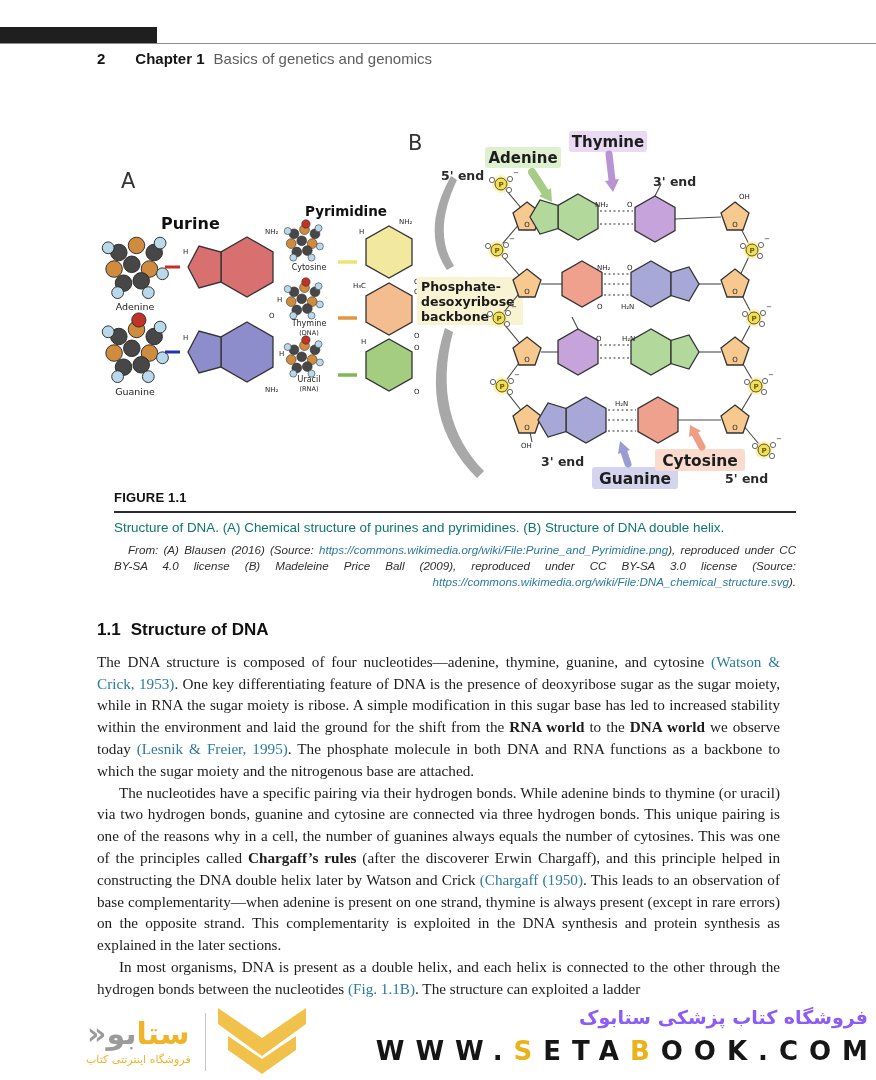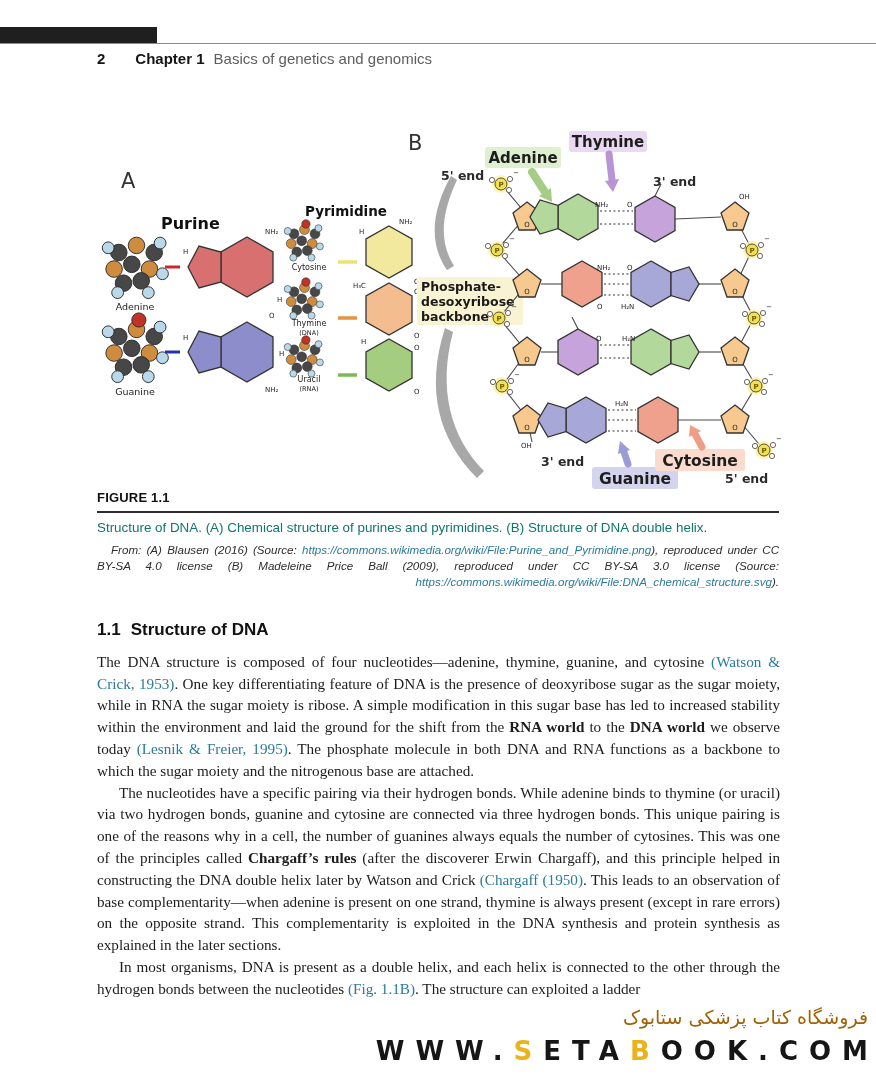--- a/index.html
+++ b/index.html
@@ -42,21 +42,21 @@
   #fig-svg .fBack{font-size:12.5px;font-weight:600;fill:#1a1a1a;}
   #fig-svg .fTiny{font-size:7px;fill:#222;}
   #fig-svg .fP{font-size:7px;font-weight:bold;fill:#6b5c00;}
   #fig-svg .lblA{fill:#dff0d0;}
   #fig-svg .lblT{fill:#e9d9f2;}
   #fig-svg .lblG{fill:#d4d4ee;}
   #fig-svg .lblC{fill:#fadbce;}
   #fig-svg .lblBack{fill:#f8f3d2;}
 
   
-  .figcap{position:absolute;left:97px;top:490px;width:682px;}
+  .figcap{position:absolute;left:114px;top:490px;width:682px;}
   .fig-label{font-size:13px;font-weight:bold;color:#111;letter-spacing:0.2px;}
   .fig-rule{height:2px;background:#2d2d2d;margin:6px 0 7px 0;}
   .fig-caption{font-size:13.4px;color:#0f766e;}
   .fig-attrib{margin-top:7px;font-style:italic;font-size:11.6px;color:#2e2e2e;line-height:16px;
               text-align:justify;text-align-last:right;text-indent:14px;}
   .fig-attrib .url{color:#2b7a9b;text-decoration:none;font-style:italic;cursor:pointer;}
 
   
   .bodytext{position:absolute;left:97px;top:619px;width:683px;
             font-family:"Liberation Serif",serif;font-size:15.2px;line-height:21.8px;
@@ -71,21 +71,21 @@
   .footer{position:absolute;left:0;top:996px;width:876px;height:84px;}
   .logo{position:absolute;left:86px;top:8px;display:flex;align-items:center;}
   .logo-textblock{text-align:center;margin-right:10px;}
   .wordmark{font-family:"DejaVu Sans",sans-serif;font-size:30px;font-weight:bold;direction:rtl;line-height:1.05;}
   .wm-gold{color:#f0b429;}
   .wm-gray{color:#9b9b9b;}
   .chev{color:#9b9b9b;font-weight:bold;}
   .logo-sub{font-family:"DejaVu Sans",sans-serif;font-size:11px;color:#f0b429;margin-top:3px;direction:rtl;}
   .logo-divider{width:1px;height:58px;background:#c4c4c4;margin:0 12px 0 4px;}
   .footer-right{position:absolute;right:8px;top:10px;text-align:right;}
-  .store-title{font-family:"DejaVu Sans",sans-serif;font-size:19px;font-weight:normal;color:#a16207;direction:rtl;}
+  .store-title{font-family:"DejaVu Sans",sans-serif;font-size:19px;font-weight:bold;color:#8b5cf6;direction:rtl;}
   .website{margin-top:8px;font-family:"DejaVu Sans",sans-serif;font-size:26px;font-weight:bold;
            letter-spacing:11px;margin-right:-11px;color:#161616;cursor:pointer;}
   .website .gold{color:#eab31c;}
 </style>
 </head>
 <body>
 
 <div class="page">
 
   <div class="black-bar"></div>
@@ -304,19 +304,30 @@
   </div>
 
   <div class="bodytext">
     <h2><span class="hnum">1.1</span><span>Structure of DNA</span></h2>
     <p><span>The DNA structure is composed of four nucleotides—adenine, thymine, guanine, and cytosine </span><a class="cite">(Watson &amp; Crick, 1953)</a><span>. One key differentiating feature of DNA is the presence of deoxyribose sugar as the sugar moiety, while in RNA the sugar moiety is ribose. A simple modification in this sugar base has led to increased stability within the environment and laid the ground for the shift from the </span><b>RNA world</b><span> to the </span><b>DNA world</b><span> we observe today </span><a class="cite">(Lesnik &amp; Freier, 1995)</a><span>. The phosphate molecule in both DNA and RNA functions as a backbone to which the sugar moiety and the nitrogenous base are attached.</span></p>
     <p class="ind"><span>The nucleotides have a specific pairing via their hydrogen bonds. While adenine binds to thymine (or uracil) via two hydrogen bonds, guanine and cytosine are connected via three hydrogen bonds. This unique pairing is one of the reasons why in a cell, the number of guanines always equals the number of cytosines. This was one of the principles called </span><b>Chargaff’s rules</b><span> (after the discoverer Erwin Chargaff), and this principle helped in constructing the DNA double helix later by Watson and Crick </span><a class="cite">(Chargaff (1950)</a><span>. This leads to an observation of base complementarity—when adenine is present on one strand, thymine is always present (except in rare errors) on the opposite strand. This complementarity is exploited in the DNA synthesis and protein synthesis as explained in the later sections.</span></p>
     <p class="ind"><span>In most organisms, DNA is present as a double helix, and each helix is connected to the other through the hydrogen bonds between the nucleotides </span><a class="cite">(Fig. 1.1B)</a><span>. The structure can exploited a ladder</span></p>
   </div>
 
   <div class="footer">
+    <div class="logo">
+      <div class="logo-textblock">
+        <div class="wordmark"><span class="wm-gold">ستا</span><span class="wm-gray">بو</span><span class="chev">«</span></div>
+        <div class="logo-sub">فروشگاه اینترنتی کتاب</div>
+      </div>
+      <div class="logo-divider"></div>
+      <svg width="88" height="76" viewBox="0 0 88 76">
+        <polygon points="0,4 44,34 88,4 88,20 44,52 0,20" fill="#f0c24b"></polygon>
+        <polygon points="10,32 44,55 78,32 78,46 44,70 10,46" fill="#f0c24b"></polygon>
+      </svg>
+    </div>
     <div class="footer-right">
       <div class="store-title">فروشگاه کتاب پزشکی ستابوک</div>
       <div class="website"><span>WWW.</span><span class="gold">S</span><span>ETA</span><span class="gold">B</span><span>OOK.COM</span></div>
     </div>
   </div>
 
 </div>
 
 </body></html>

